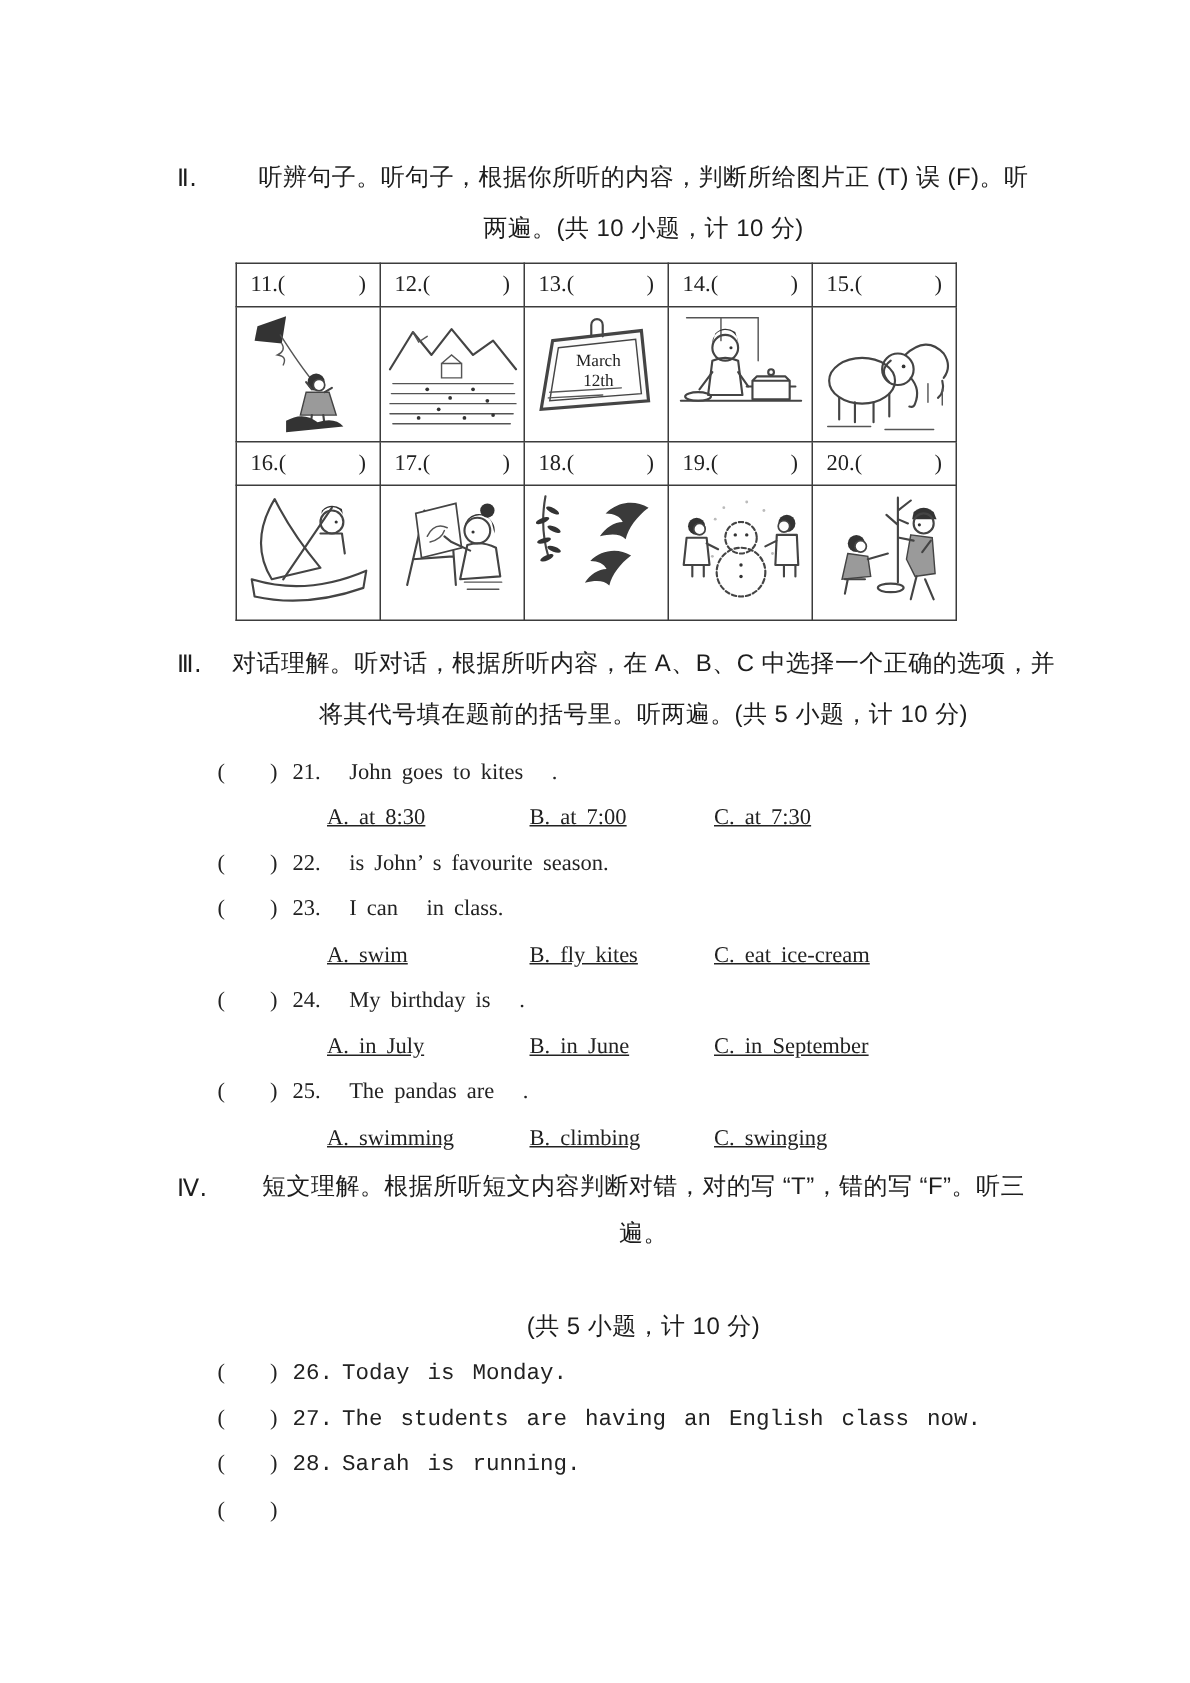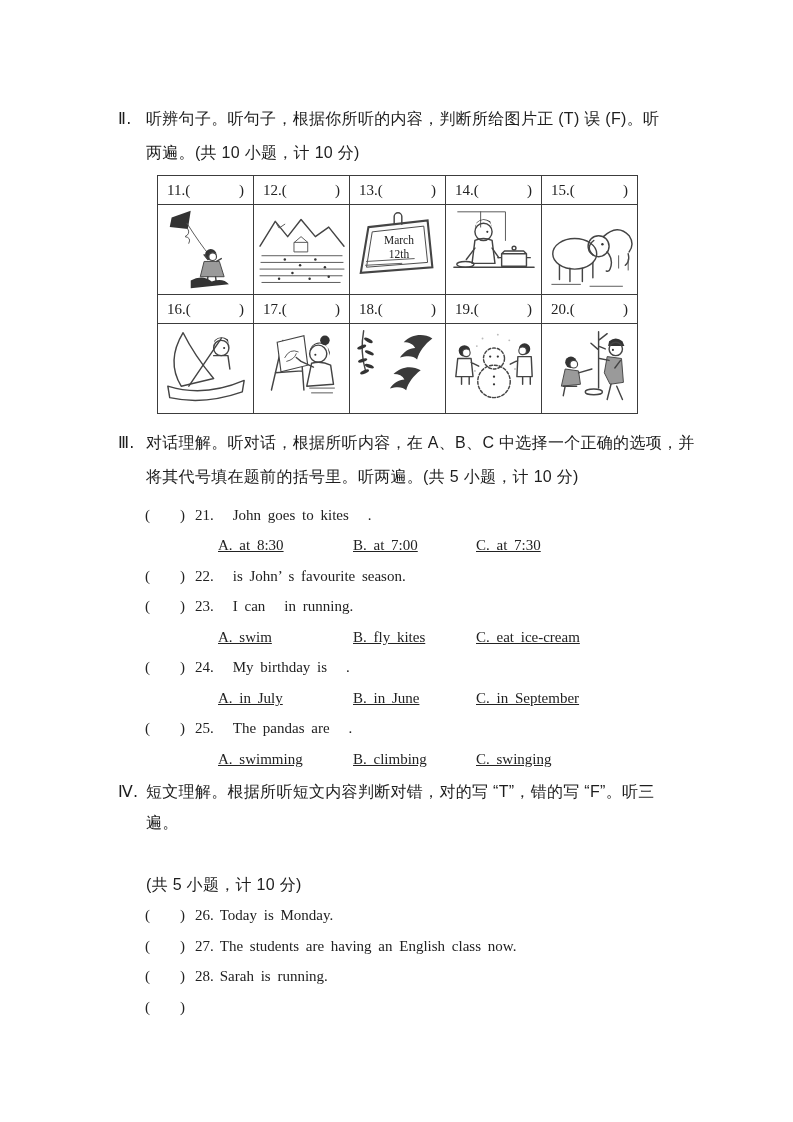--- a/index.html
+++ b/index.html
@@ -7,21 +7,21 @@
   body {
     width:793px; height:1122px; overflow:hidden; position:relative;
     font-family:"Liberation Sans","DejaVu Sans",sans-serif;
     color:#1d1d1d;
   }
   .content { padding:102px 0 0 118px; width:793px; }
 
   
   .sec { display:flex; font-size:16px; line-height:34px; letter-spacing:0.3px; }
   .sec .roman { width:28px; flex:none; font-family:"DejaVu Sans",sans-serif; }
-  .sec .sbody { width:566px; }
+  .sec .sbody { width:566px;text-align:center; }
   .sec .hline { white-space:nowrap; }
 
   
   table.pic { border-collapse:collapse; margin:5px 0 0 39px; table-layout:fixed; }
   table.pic td { border:1px solid #3c3c3c; width:96px; padding:0; vertical-align:middle; }
   td.labcell { height:29px; }
   .lab { display:flex; justify-content:space-between; padding:0 9px;
          font:15px "Liberation Serif","DejaVu Serif",serif; color:#222;align-items:center; }
   td.imgcell { height:90px; text-align:center; }
   td.imgcell svg { display:block; margin:2px auto; }
@@ -42,21 +42,21 @@
   .qtext { display:flex; align-items:baseline; column-gap:19px; margin-left:10px;
            font-family:"Liberation Serif","DejaVu Serif",serif; word-spacing:3px; }
   .qtext span:empty { display:none; }
   .optline { padding-left:100px;text-decoration:underline; }
   .optline .opt { font-family:"Liberation Serif","DejaVu Serif",serif; word-spacing:3px; }
   .opt-a { width:135px; flex:none; }
   .opt-b { width:123px; flex:none; }
   .stline { height:30.5px; display:flex; align-items:center; padding-left:27px;
             font-size:15px; color:#222; }
   .stline .stext { margin-left:10px; display:flex; column-gap:6px;
-            font-family:Liberation Serif, serif; word-spacing:3px; }
+            font-family:Liberation Mono, monospace; word-spacing:3px; }
   .s4-l1 { line-height:34px; } .s4-l2 { line-height:28px; } .s4-l3 { line-height:32px;margin-top:32px; }
 </style>
 </head>
 <body>
 
 <div class="content">
 
   <div class="sec">
     <span class="roman">Ⅱ.</span>
     <div class="sbody">
@@ -322,21 +322,21 @@
 
     <div>
       <div class="qline">
         <span class="bracket">
             <span>(</span>
             <span>)</span>
           </span>
         <span class="qtext">
             <span>23.</span>
             <span>I can</span>
-            <span>in running.</span>
+            <span>in class.</span>
           </span>
       </div>
       <div class="qline optline">
         <span class="opt opt-a">A. swim</span>
         <span class="opt opt-b">B. fly kites</span>
         <span class="opt">C. eat ice-cream</span>
       </div>
     </div>
 
     <div>

